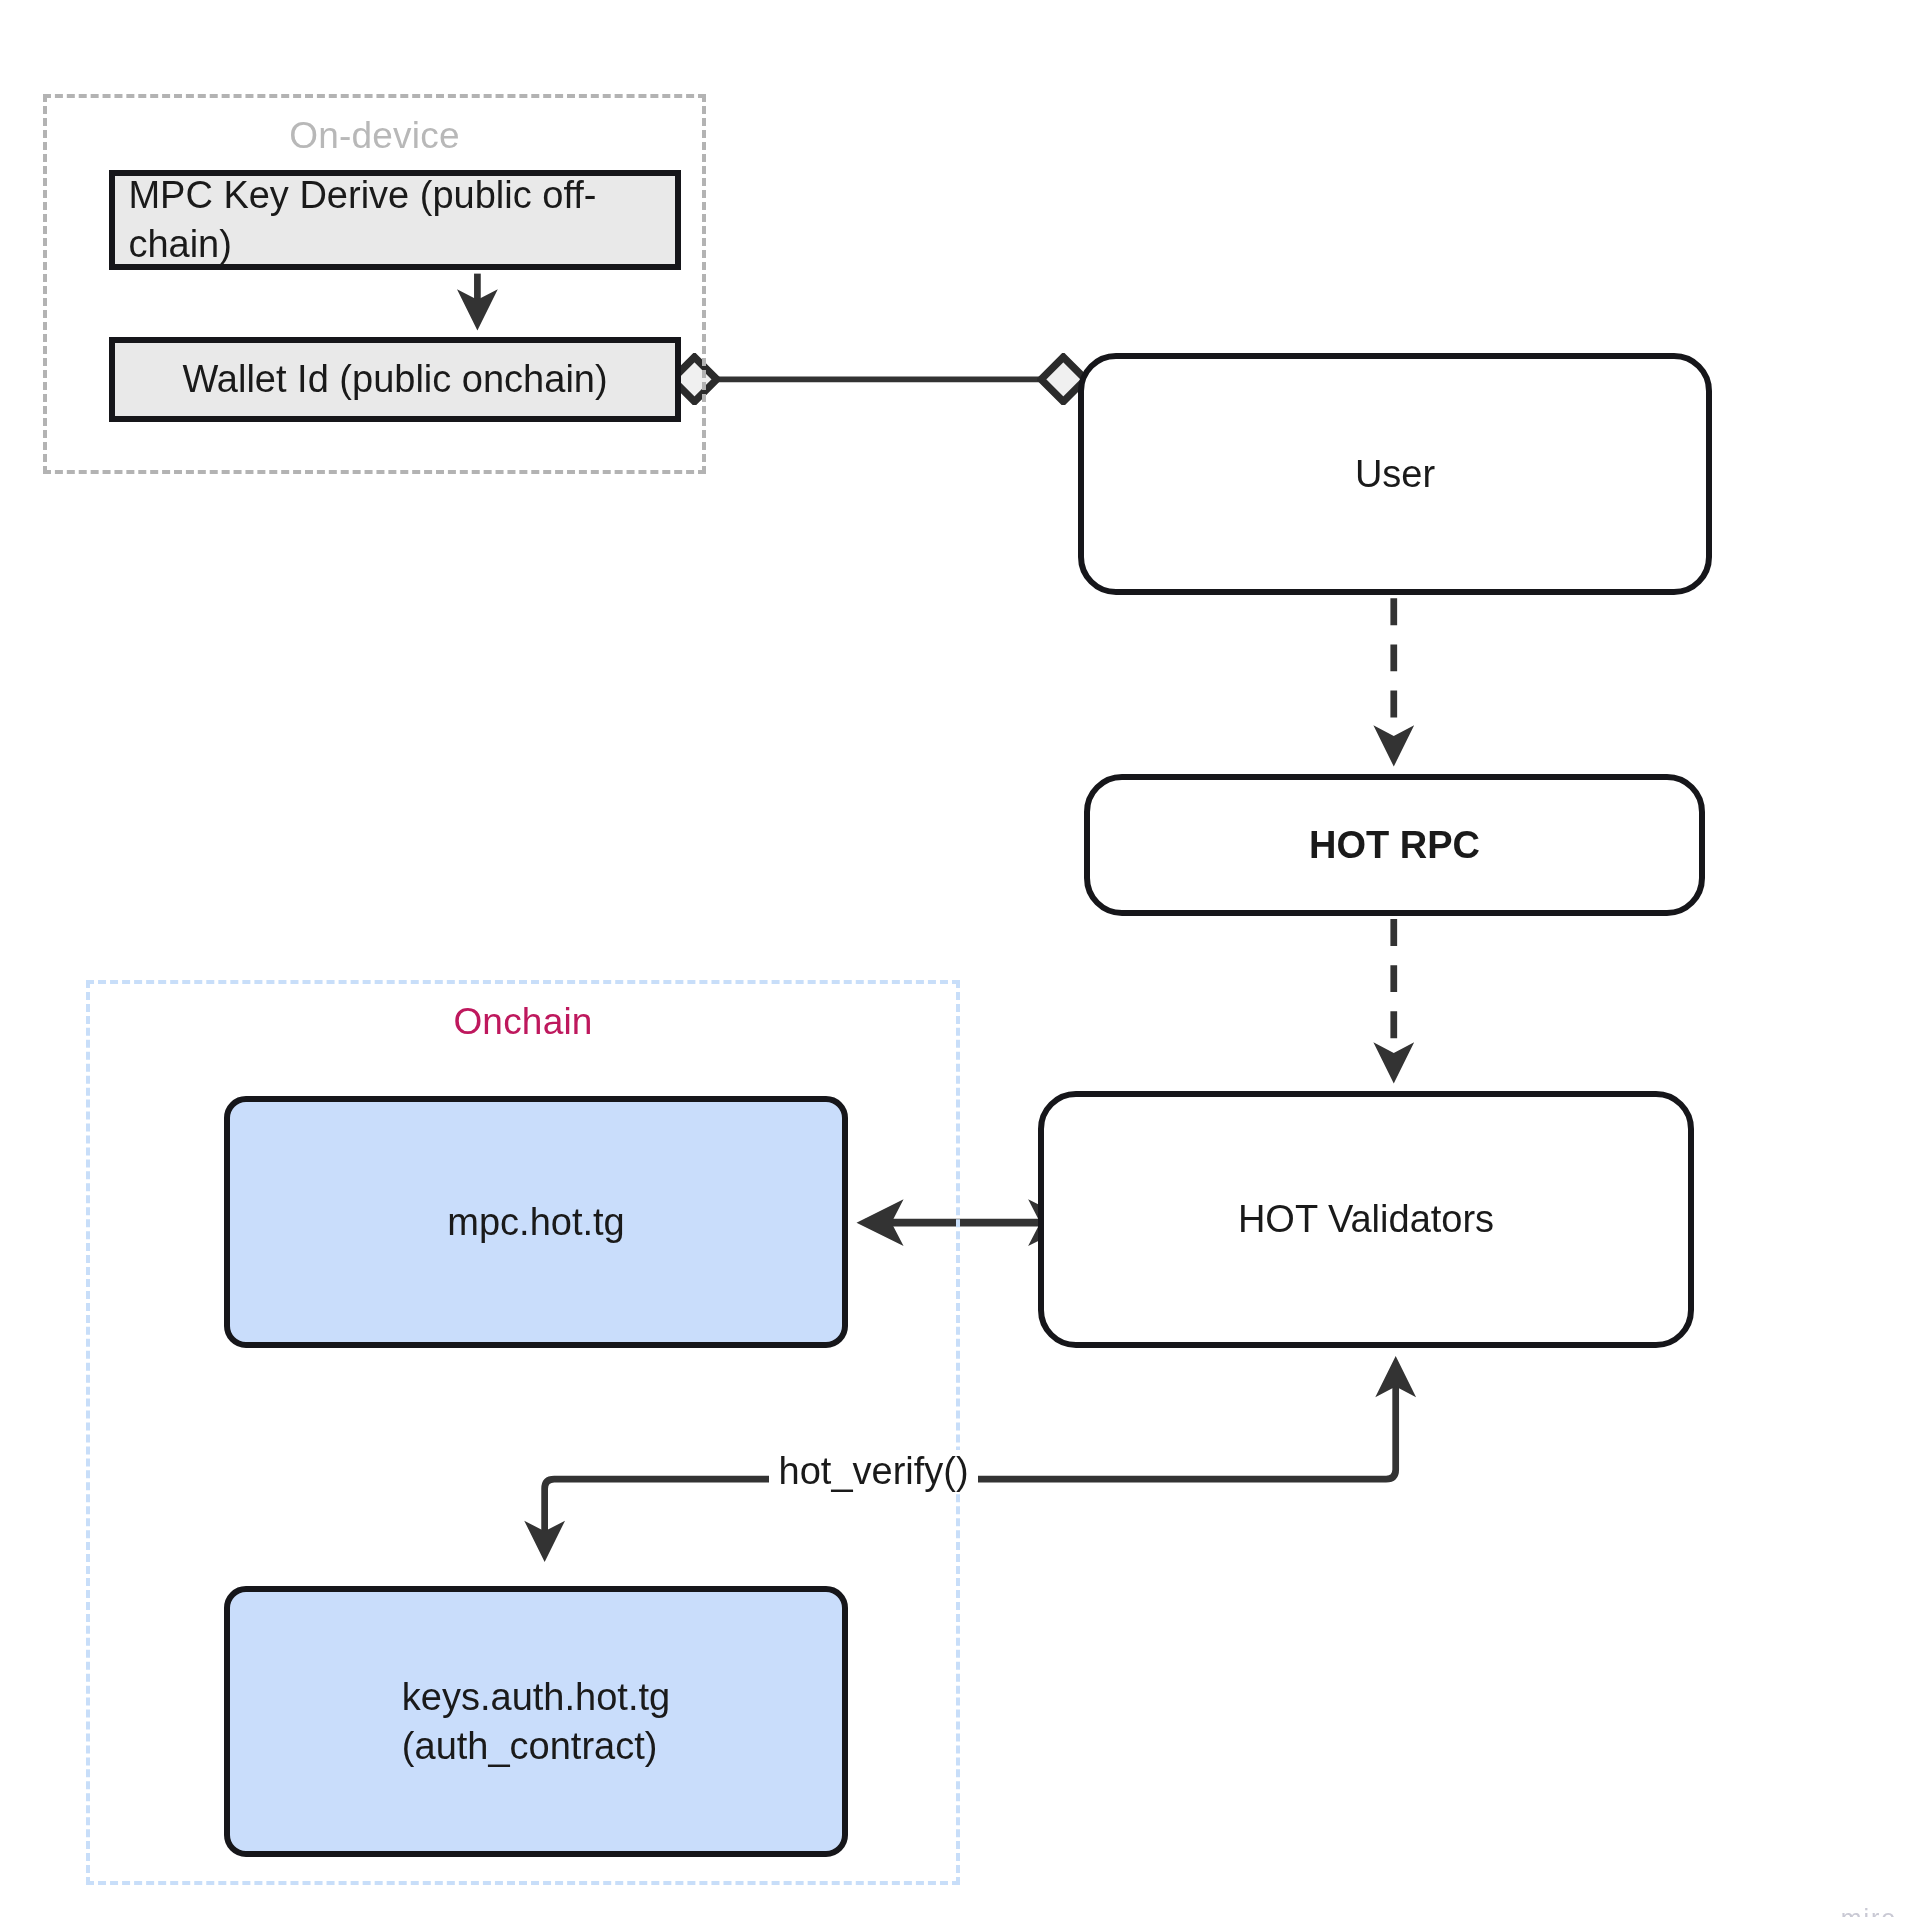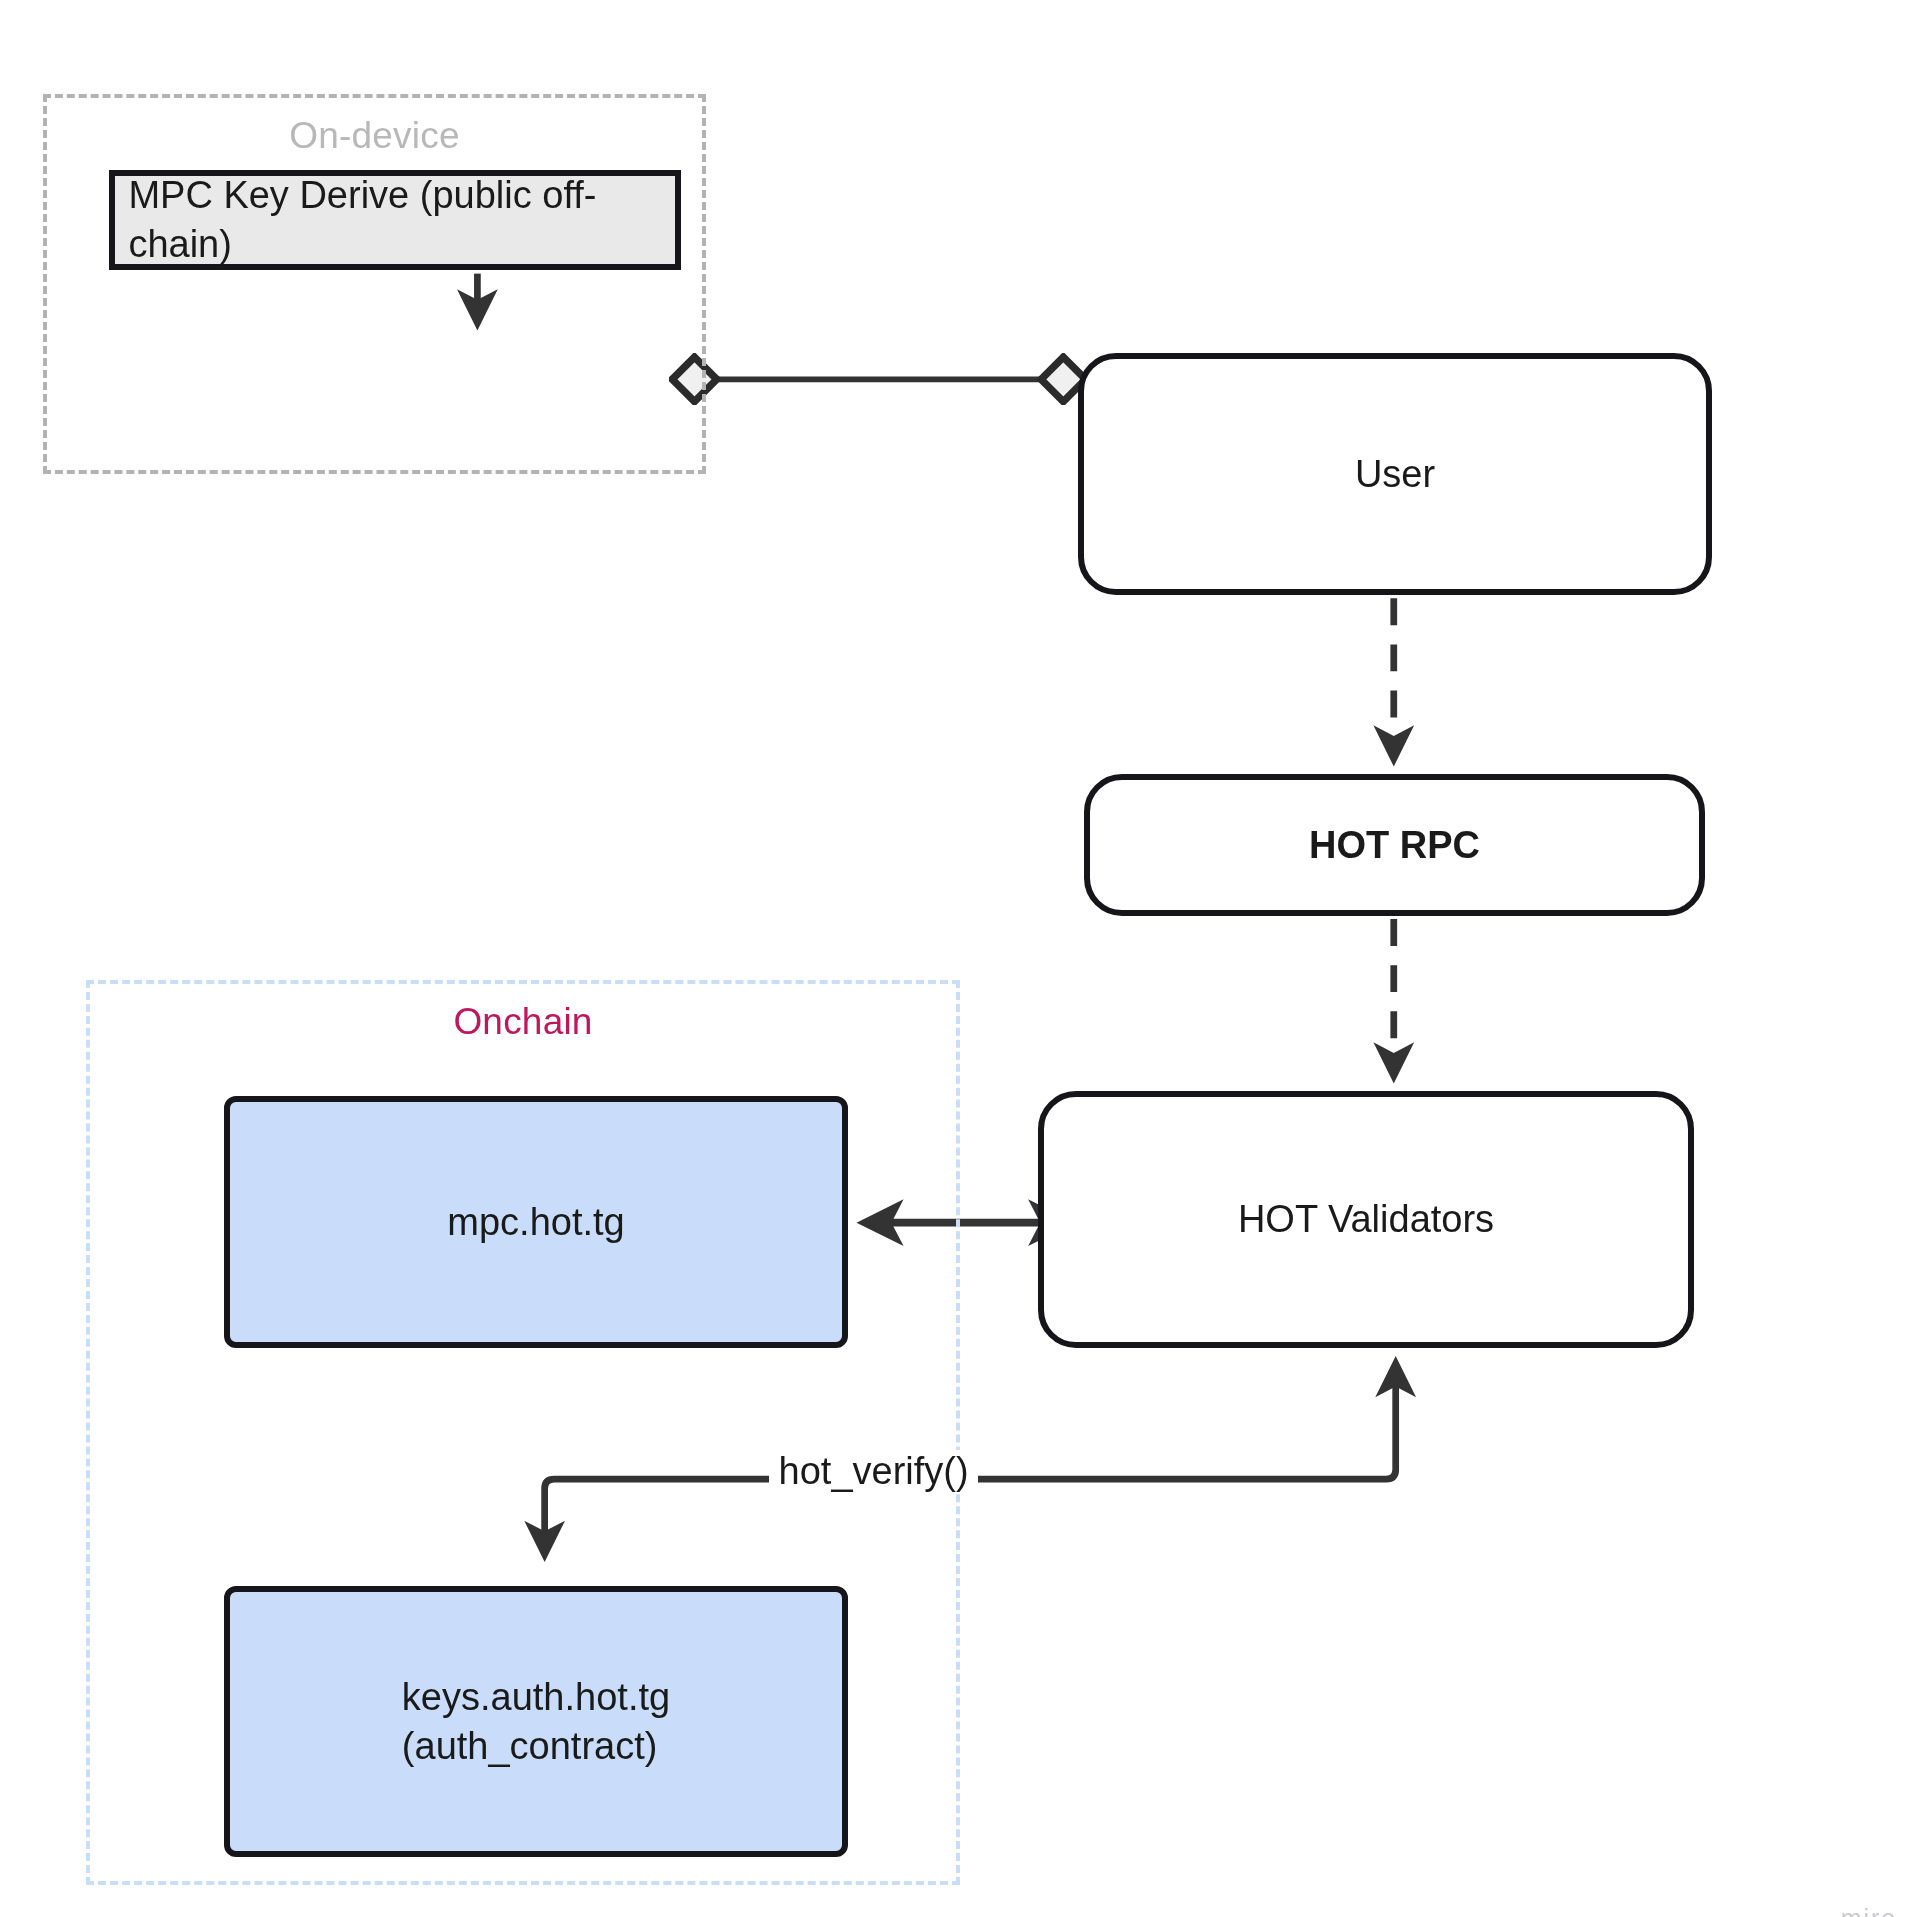--- a/index.html
+++ b/index.html
@@ -80,21 +80,21 @@
     border-radius: 0;
   }
   .node-round {
     background: #ffffff;
     border: 6.7px solid #16161a;
     border-radius: 38px;
   }
   .node-round-blue {
     background: #c9ddfb;
     border: 6.7px solid #16161a;
-    border-radius: 12px;
+    border-radius: 22px;
   }
 
   #node-mpc-key-derive { left: 109px; top: 134px; width: 572px; height: 100px; }
   #node-wallet-id      { left: 109px; top: 301px; width: 572px; height: 85px; }
   #node-user           { left: 1078px; top: 317px; width: 634px; height: 242px; }
   #node-hot-rpc        { left: 1084px; top: 738px; width: 621px; height: 142px; font-weight: bold; }
   #node-hot-validators { left: 1038px; top: 1055px; width: 656px; height: 257px; }
   #node-mpc-hot-tg     { left: 224px; top: 1060px; width: 624px; height: 252px; }
   #node-keys-auth      { left: 224px; top: 1550px; width: 624px; height: 271px; }
 
@@ -166,20 +166,23 @@
   </div>
 
   <div class="group group-onchain">
     <div class="group-label group-label-onchain">Onchain</div>
   </div>
 
   <div id="node-mpc-key-derive" class="node node-rect">
     <span>MPC Key Derive (public off-chain)</span>
   </div>
 
+  <div id="node-wallet-id" class="node node-rect">
+    <span>Wallet Id (public onchain)</span>
+  </div>
 
   <div id="node-user" class="node node-round">
     <span>User</span>
   </div>
 
   <div id="node-hot-rpc" class="node node-round">
     <span>HOT RPC</span>
   </div>
 
   <div id="node-hot-validators" class="node node-round">

